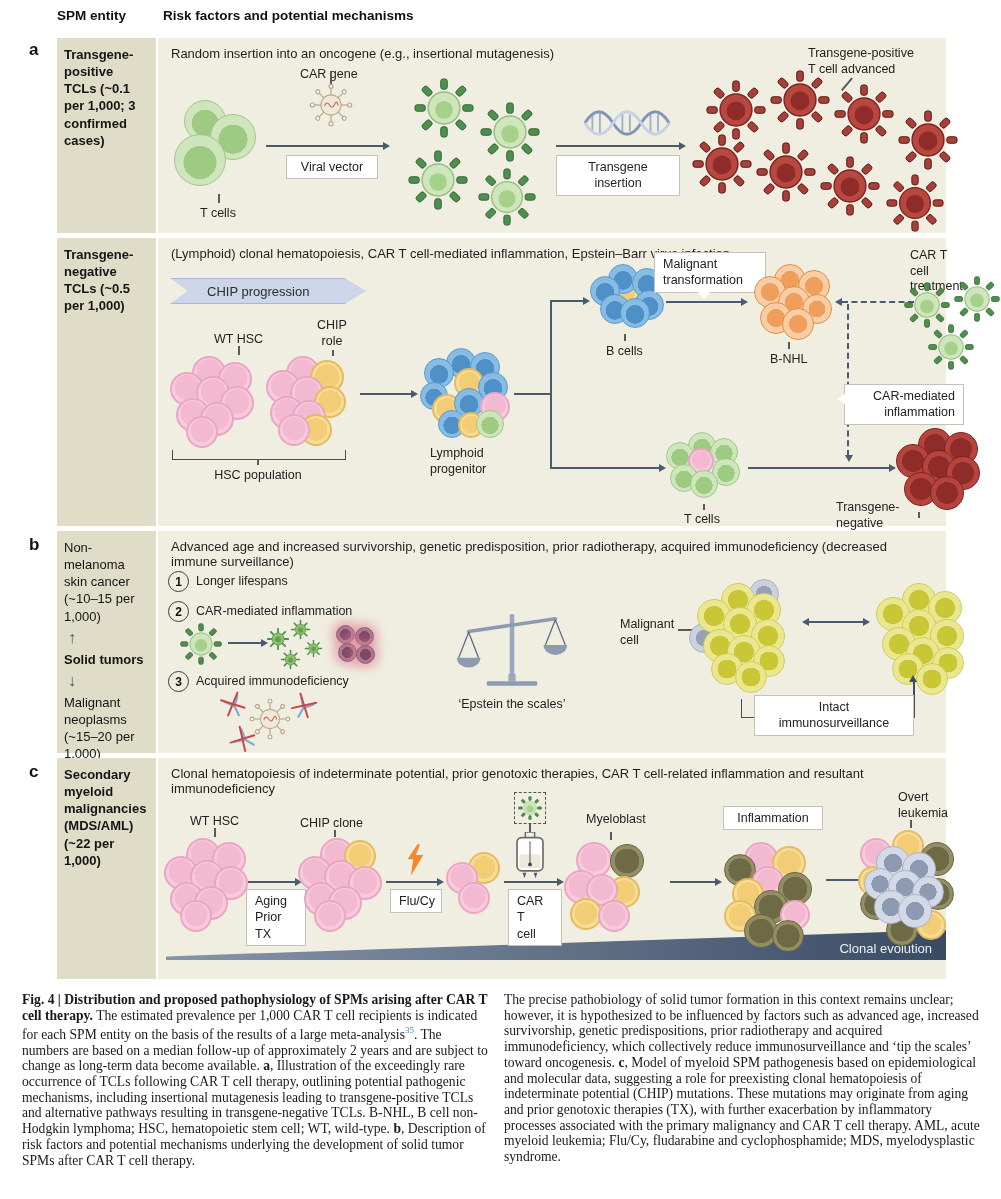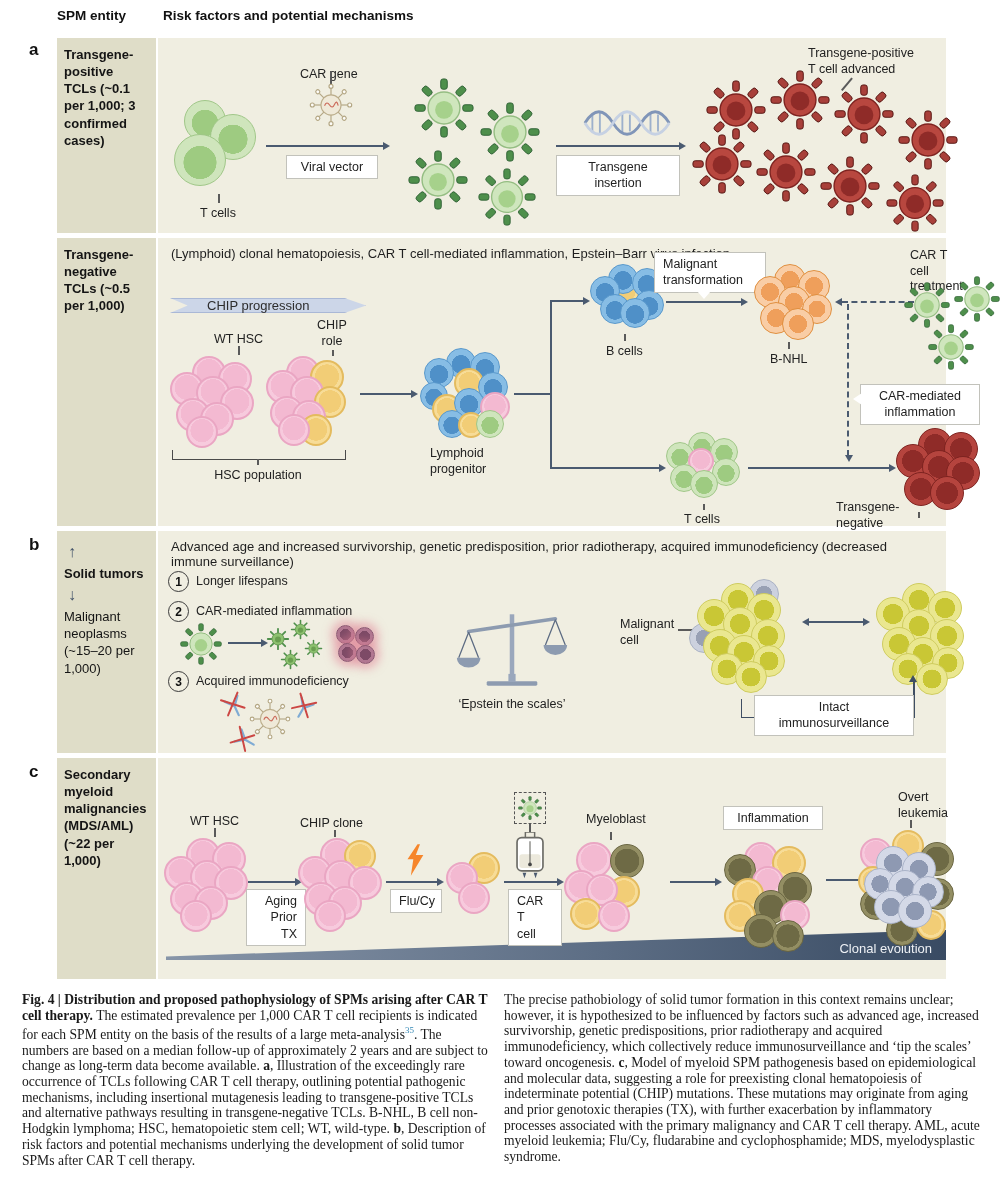--- a/index.html
+++ b/index.html
@@ -185,20 +185,21 @@
 </svg>
 
 <div class="page">
 
   <div class="colhead" style="left:57px;top:8px">SPM entity</div>
   <div class="colhead" style="left:163px;top:8px">Risk factors and potential mechanisms</div>
 
   <div class="letter" style="top:40px">a</div>
   <div class="entity bold" style="top:38px;height:195px">Transgene-positive TCLs (~0.1 per 1,000; 3 confirmed cases)</div>
   <div class="panel" style="top:38px;height:195px">
+    <div class="risk">Random insertion into an oncogene (e.g., insertional mutagenesis)</div>
     <div class="cl" style="left:12px;top:62px;width:96px;height:92px">
       <i class="c gr" style="left:14px;top:0;width:42px"></i>
       <i class="c gr" style="left:40px;top:14px;width:46px"></i>
       <i class="c gr" style="left:4px;top:34px;width:52px"></i>
     </div>
     <i class="tk" style="left:60px;top:156px;height:9px"></i>
     <div class="lbl" style="left:42px;top:168px">T cells</div>
     <div class="arr" style="left:108px;top:107px;width:118px"></div>
     <div class="lbl" style="left:142px;top:29px">CAR gene</div>
     <i class="tk" style="left:172px;top:33px;height:14px"></i>
@@ -250,21 +251,21 @@
         </svg>
     </div>
     <i class="tk" style="left:688px;top:38px;height:16px;transform:rotate(40deg)"></i>
     <div class="lbl pre" style="left:650px;top:8px">Transgene-positive
 T cell advanced</div>
   </div>
 
   <div class="entity bold" style="top:238px;height:288px">Transgene-negative TCLs (~0.5 per 1,000)</div>
   <div class="panel" style="top:238px;height:288px">
     <div class="risk">(Lymphoid) clonal hematopoiesis, CAR T cell-mediated inflammation, Epstein–Barr virus infection</div>
-    <div class="banner" style="left:12px;top:60px;width:196px;height:15px">CHIP progression</div>
+    <div class="banner" style="left:12px;top:40px;width:196px;height:26px">CHIP progression</div>
     <div class="lbl" style="left:56px;top:94px">WT HSC</div>
     <i class="tk" style="left:80px;top:108px;height:9px"></i>
     <div class="cl" style="left:12px;top:118px;width:88px;height:94px">
       <i class="c pk" style="left:22px;top:0;width:34px"></i>
       <i class="c pk" style="left:48px;top:6px;width:34px"></i>
       <i class="c pk" style="left:0;top:16px;width:34px"></i>
       <i class="c pk" style="left:26px;top:20px;width:34px"></i>
       <i class="c pk" style="left:50px;top:30px;width:34px"></i>
       <i class="c pk" style="left:6px;top:42px;width:34px"></i>
       <i class="c pk" style="left:30px;top:46px;width:34px"></i>
@@ -339,21 +340,21 @@
     <svg class="abs" style="left:746px;top:44px" width="46" height="46">
         <use href="#car-g"></use>
       </svg>
     <svg class="abs" style="left:796px;top:38px" width="46" height="46">
         <use href="#car-g"></use>
       </svg>
     <svg class="abs" style="left:770px;top:86px" width="46" height="46">
         <use href="#car-g"></use>
       </svg>
     <div class="dashV ah" style="left:689px;top:66px;height:152px"></div>
-    <div class="box pre" style="left:702px;top:146px;width:120px;text-align:center"><span>CAR-mediated
+    <div class="box pre" style="left:686px;top:146px;width:120px;text-align:right"><span>CAR-mediated
 inflammation</span><b class="ptL"></b></div>
     <div class="cl" style="left:506px;top:194px;width:80px;height:70px">
       <i class="c gr" style="left:24px;top:0;width:28px"></i>
       <i class="c gr" style="left:46px;top:6px;width:28px"></i>
       <i class="c gr" style="left:2px;top:10px;width:28px"></i>
       <i class="c pk" style="left:24px;top:16px;width:26px"></i>
       <i class="c gr" style="left:48px;top:26px;width:28px"></i>
       <i class="c gr" style="left:6px;top:32px;width:28px"></i>
       <i class="c gr" style="left:26px;top:38px;width:28px"></i>
     </div>
@@ -369,20 +370,21 @@
       <i class="c rd" style="left:10px;top:44px;width:34px"></i>
       <i class="c rd" style="left:36px;top:48px;width:34px"></i>
     </div>
     <i class="tk" style="left:760px;top:274px;height:6px"></i>
     <div class="lbl pre" style="left:678px;top:262px">Transgene-negative
 T cell lymphoma</div>
   </div>
 
   <div class="letter" style="top:535px">b</div>
   <div class="entity" style="top:531px;height:222px">
+    <span>Non-melanoma skin cancer (~10–15 per 1,000)</span>
     <span class="updn">↑</span>
     <span class="bold">Solid tumors</span>
     <span class="updn">↓</span>
     <span>Malignant neoplasms (~15–20 per 1,000)</span>
   </div>
   <div class="panel" style="top:531px;height:222px">
     <div class="risk">Advanced age and increased survivorship, genetic predisposition, prior radiotherapy, acquired immunodeficiency (decreased immune surveillance)</div>
     <div class="num" style="left:10px;top:40px">1</div>
     <div class="lbl" style="left:38px;top:43px">Longer lifespans</div>
     <div class="num" style="left:10px;top:70px">2</div>
@@ -461,37 +463,38 @@
     </div>
     <div class="brk" style="left:583px;top:168px;width:173px;height:18px"></div>
     <div class="vline" style="left:755px;top:150px;height:36px;width:1.6px;background:#3f4e63"></div>
     <i class="ahUp" style="left:751px;top:144px"></i>
     <div class="box" style="left:596px;top:164px;width:160px">Intact immunosurveillance</div>
   </div>
 
   <div class="letter" style="top:762px">c</div>
   <div class="entity bold" style="top:758px;height:221px">Secondary myeloid malignancies (MDS/AML) (~22 per 1,000)</div>
   <div class="panel" style="top:758px;height:221px">
+    <div class="risk">Clonal hematopoiesis of indeterminate potential, prior genotoxic therapies, CAR T cell-related inflammation and resultant immunodeficiency</div>
     <div class="wedge" style="left:8px;top:172px;width:780px;height:30px">
       <div class="wedgeTxt">Clonal evolution</div>
     </div>
     <div class="lbl" style="left:32px;top:56px">WT HSC</div>
     <i class="tk" style="left:56px;top:70px;height:9px"></i>
     <div class="cl" style="left:6px;top:80px;width:84px;height:94px">
       <i class="c pk" style="left:22px;top:0;width:34px"></i>
       <i class="c pk" style="left:48px;top:4px;width:34px"></i>
       <i class="c pk" style="left:0;top:18px;width:34px"></i>
       <i class="c pk" style="left:26px;top:22px;width:34px"></i>
       <i class="c pk" style="left:50px;top:28px;width:34px"></i>
       <i class="c pk" style="left:6px;top:44px;width:34px"></i>
       <i class="c pk" style="left:30px;top:48px;width:34px"></i>
       <i class="c pk" style="left:16px;top:62px;width:32px"></i>
     </div>
     <div class="arr" style="left:90px;top:123px;width:48px"></div>
-    <div class="box pre" style="left:88px;top:131px;width:60px;text-align:right">Aging
+    <div class="box pre" style="left:88px;top:131px;width:60px;text-align:left">Aging
 Prior TX</div>
     <div class="lbl" style="left:142px;top:58px">CHIP clone</div>
     <i class="tk" style="left:176px;top:72px;height:7px"></i>
     <div class="cl" style="left:140px;top:80px;width:84px;height:94px">
       <i class="c pk" style="left:22px;top:0;width:34px"></i>
       <i class="c yl" style="left:46px;top:2px;width:32px"></i>
       <i class="c pk" style="left:0;top:18px;width:34px"></i>
       <i class="c pk" style="left:26px;top:22px;width:34px"></i>
       <i class="c pk" style="left:50px;top:28px;width:34px"></i>
       <i class="c pk" style="left:6px;top:44px;width:34px"></i>

